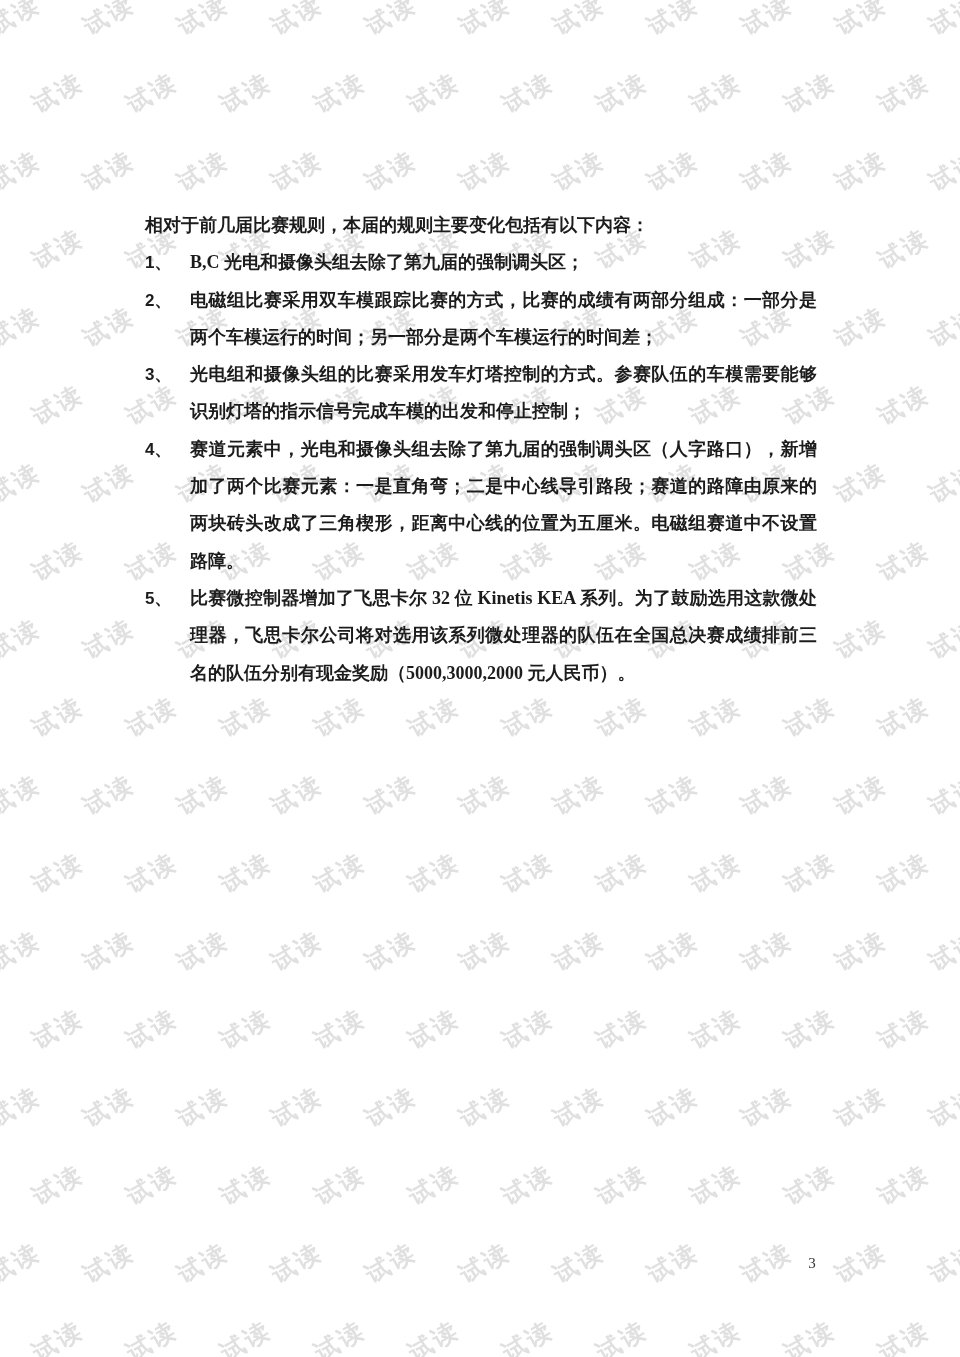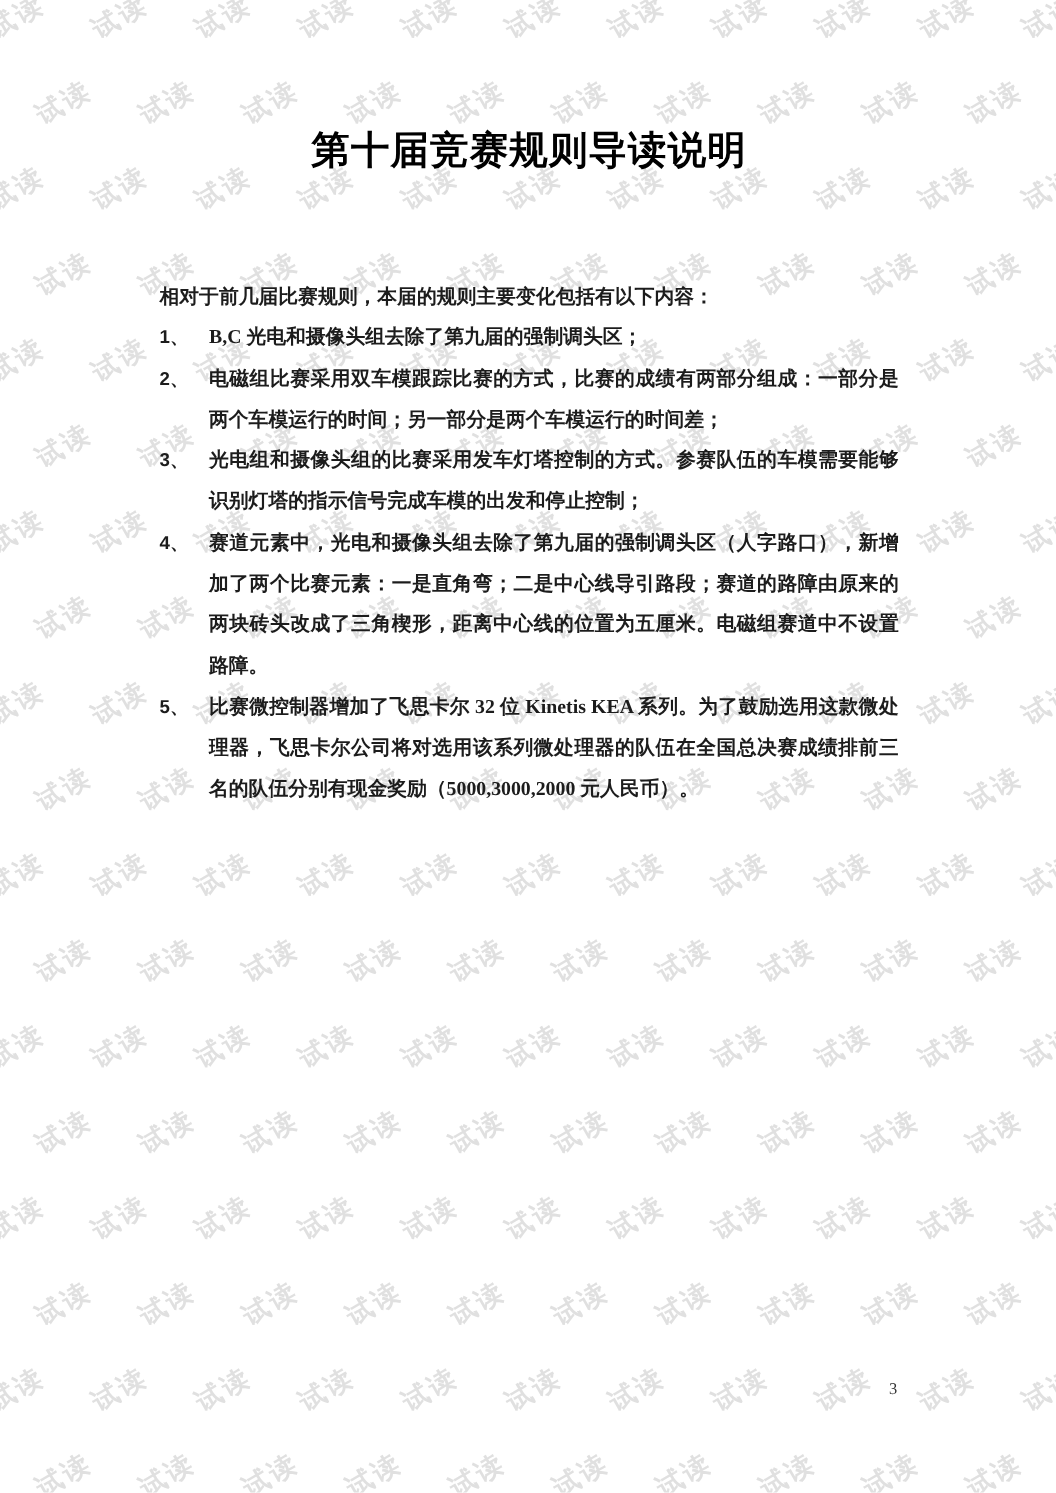--- a/index.html
+++ b/index.html
@@ -283,21 +283,20 @@
       <span class="wm" style="left: 340px; top: 1341px; color: rgb(224, 224, 224);">试读</span>
       <span class="wm" style="left: 434px; top: 1341px; color: rgb(224, 224, 224);">试读</span>
       <span class="wm" style="left: 528px; top: 1341px; color: rgb(224, 224, 224);">试读</span>
       <span class="wm" style="left: 622px; top: 1341px; color: rgb(224, 224, 224);">试读</span>
       <span class="wm" style="left: 716px; top: 1341px; color: rgb(224, 224, 224);">试读</span>
       <span class="wm" style="left: 810px; top: 1341px; color: rgb(224, 224, 224);">试读</span>
       <span class="wm" style="left: 904px; top: 1341px; color: rgb(224, 224, 224);">试读</span>
     </div>
 
   <div class="content">
-    <h1 class="title">第十届竞赛规则导读说明</h1>
 
     <div class="body">
       <p class="intro">相对于前几届比赛规则，本届的规则主要变化包括有以下内容：</p>
 
       <ol class="rules-list">
         <li class="rule-item">
           <span class="rule-num">1、</span>
           <span class="rule-text">B,C 光电和摄像头组去除了第九届的强制调头区；</span>
         </li>
         <li class="rule-item">

